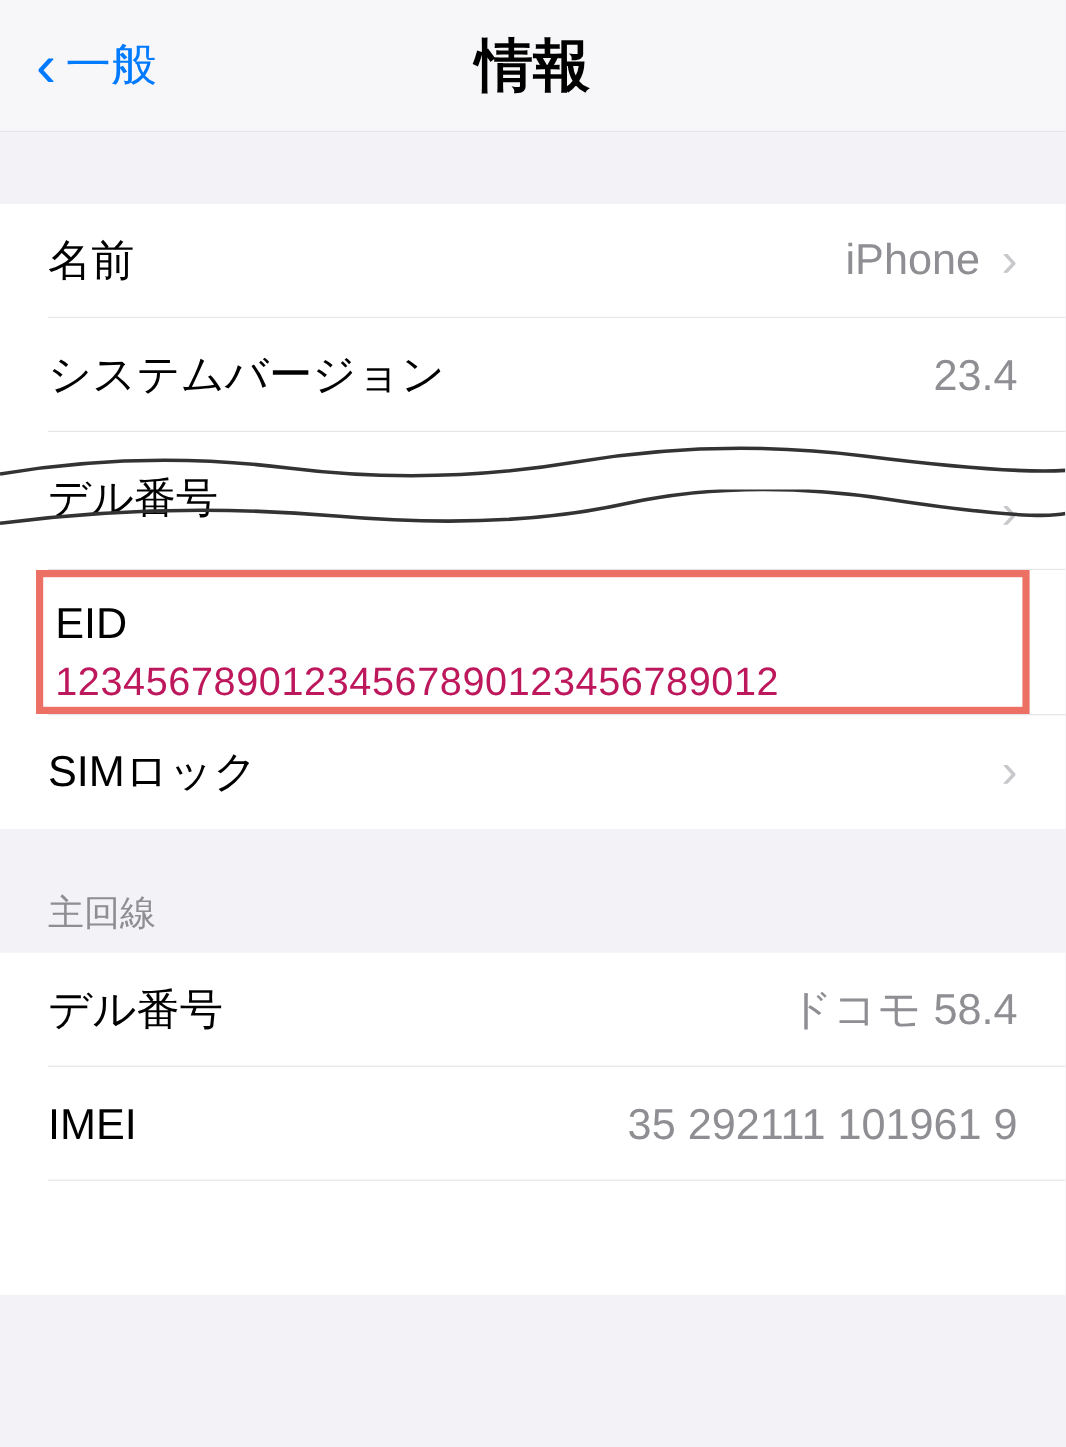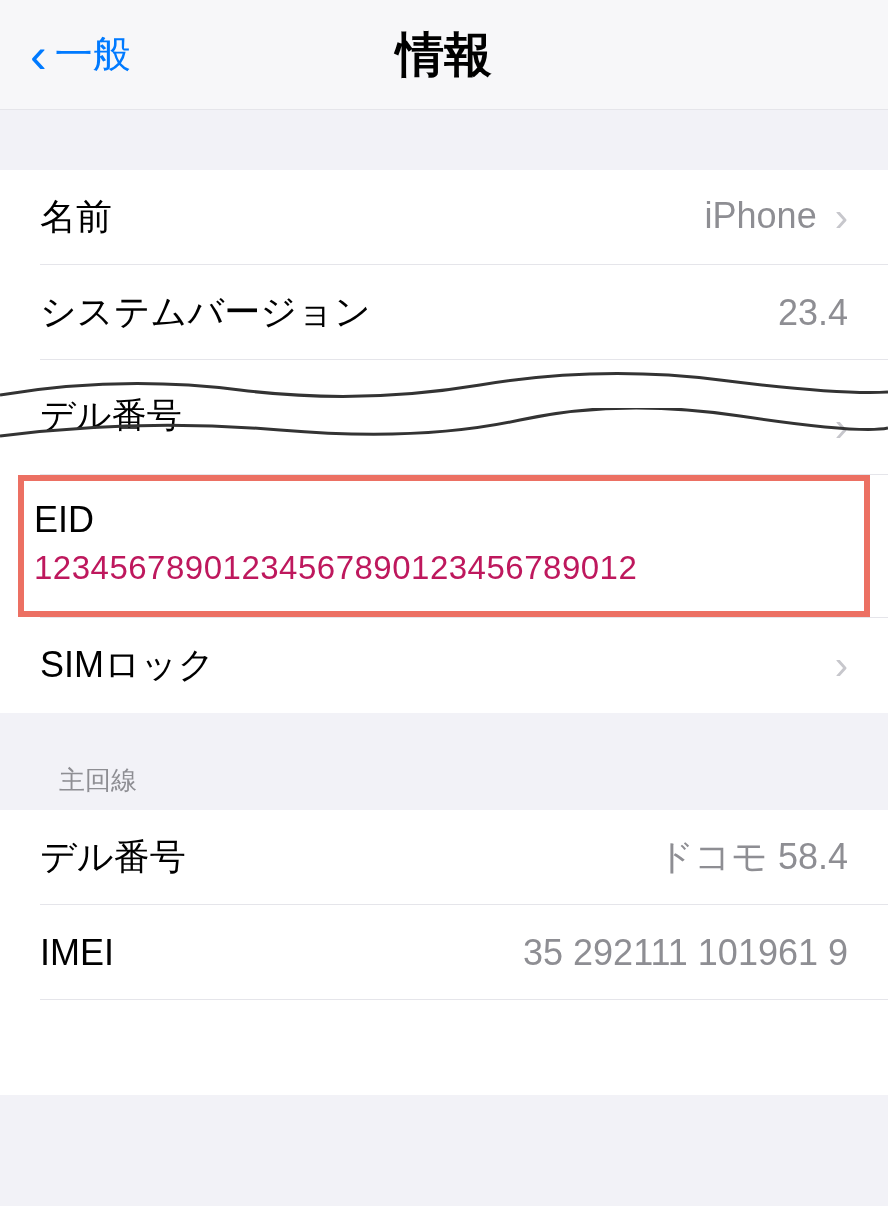--- a/index.html
+++ b/index.html
@@ -124,41 +124,41 @@
     .partial-chevron {
       position: absolute;
       right: 40px;
       top: 45px;
       color: #c7c7cc;
       font-size: 40px;
       font-weight: 300;
     }
     
     .highlighted-row {
-      margin: 0 18px;
+      margin: 0 30px;
       border: 6px solid #ec7063;
       background: #fff;
-      padding: 18px 10px 24px 10px;
+      padding: 18px 10px 2px 10px;
     }
     
     .eid-label {
       font-size: 36px;
       color: #000;
       margin-bottom: 8px;
     }
     
     .eid-value {
       font-size: 33px;
       color: #be185d;
       letter-spacing: 0.5px;
     }
     
     .section-header {
-      padding: 50px 40px 12px 59px;
-      font-size: 26px;
+      padding: 50px 40px 12px 40px;
+      font-size: 30px;
       color: #8e8e93;
       background: #f2f2f7;
     }
   </style>
 </head>
 <body>
 
 <div class="header">
   <div class="back-button">
     <span class="back-chevron">‹</span>

